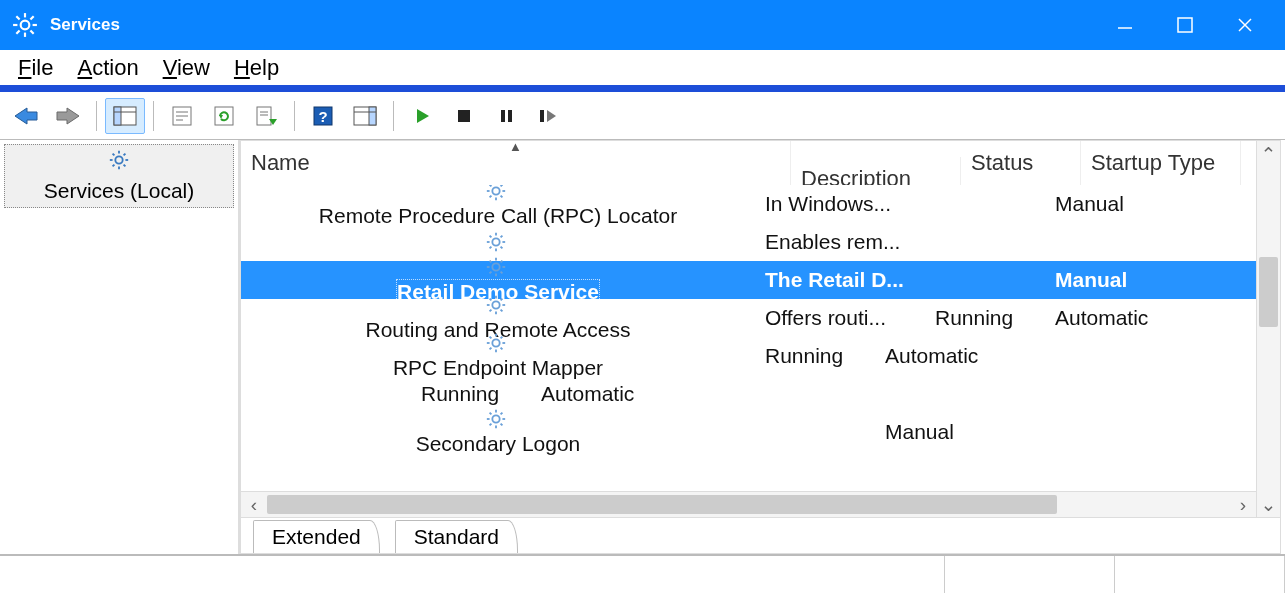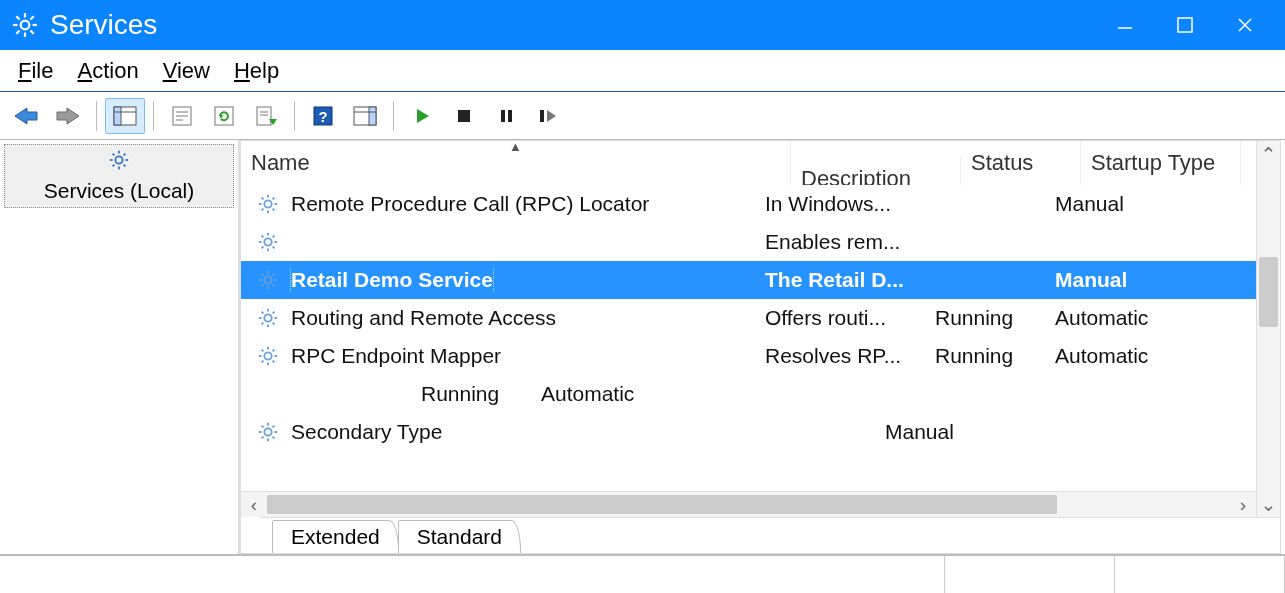--- a/index.html
+++ b/index.html
@@ -16,34 +16,34 @@
   
   .titlebar {
     background: #0a84ff;
     color: #ffffff;
     height: 50px;
     display: flex;
     align-items: center;
     padding: 0 10px 0 12px;
   }
   .titlebar .app-icon { width: 26px; height:26px; margin-right: 12px; }
-  .titlebar .title { flex:1; font-size: 28px; font-weight:400;}
+  .titlebar .title { flex:1; font-size: 17px; font-weight:700;}
   .titlebar .win-btns { display:flex; gap:0; }
   .titlebar .win-btn {
     width: 60px; height:50px; display:flex; align-items:center; justify-content:center;
     color:#fff; font-size:18px;
   }
   .titlebar .win-btn svg { stroke:#fff; }
   
   .menubar {
     height: 42px;
     display:flex;
     align-items:center;
     padding: 0 10px;
-    border-bottom: 1px solid #1d4ed8;
+    border-bottom: 7px solid #1d4ed8;
     background:#fff;
   }
   .menubar .menu-item {
     padding: 4px 16px 4px 8px;
     font-size: 22px;
     color:#000;
   }
   .menubar .menu-item .ul { text-decoration: underline; }
   
   .toolbar {
@@ -100,21 +100,21 @@
   .sort-indicator {
     position:absolute; left:50%; top:-2px; transform:translateX(-50%);
     font-size:13px; color:#555;
   }
   .rows { flex:1; overflow:hidden; }
   .row {
     display:flex; height:38px; align-items:center; font-size:21px; color:#111;
   }
   .row .svc-icon { width:26px; margin-left:6px; margin-right:6px; flex-shrink:0;}
   .row .cell { padding:0 10px; white-space:nowrap; overflow:hidden; text-overflow:ellipsis;}
-  .cell-name { width: 514px; display:flex; align-items:center; gap:2px;}
+  .cell-name { width: 514px; display:flex; align-items:center; gap:2px;flex-direction:column;}
   .cell-desc { width: 170px; }
   .cell-status { width:120px; }
   .cell-startup { width:160px; }
   .row.selected { background:#2693ff; color:#fff;font-weight:bold; }
   .row.selected .cell-name-text { outline:1px dotted rgba(255,255,255,0.7); }
   
   .vscroll {
     width:24px; background:#f4f4f4; display:flex; flex-direction:column;
     border-left:1px solid #ddd;
   }
@@ -123,22 +123,22 @@
   .vscroll .thumb { position:absolute; left:2px; right:2px; top:90px; height:70px; background:#ccc; border-radius:2px;}
   
   .hscroll {
     height:26px; display:flex; background:#f4f4f4; border-top:1px solid #ddd;
   }
   .hscroll .arrow { width:26px; display:flex; align-items:center; justify-content:center; color:#666;}
   .hscroll .track { flex:1; position:relative; }
   .hscroll .thumb { position:absolute; top:3px; bottom:3px; left:0; width:82%; background:#ccc; border-radius:2px;}
   
   .tabs {
-    height:36px; display:flex; align-items:flex-end; padding-left:12px; gap:0;
-    background:#fff; border-top:1px solid #ddd;margin-left:19px;
+    height:36px; display:flex; align-items:flex-end; padding-left:12px; gap:16px;
+    background:#fff; border-top:1px solid #ddd;
   }
   .tab {
     padding:4px 18px;
     font-size:21px;
     border:1px solid #bbb;
     border-bottom:none;
     border-top-left-radius:2px;
     border-top-right-radius:10px 30px;
     position:relative;
     background:#fafafa;
@@ -426,21 +426,20 @@
                       <line x1="19" y1="12" x2="22" y2="12"></line>
                       <line x1="5" y1="5" x2="7" y2="7"></line>
                       <line x1="17" y1="17" x2="19" y2="19"></line>
                       <line x1="5" y1="19" x2="7" y2="17"></line>
                       <line x1="17" y1="7" x2="19" y2="5"></line>
                     </g>
                   </svg>
                 </span>
                 <span class="cell-name-text">RPC Endpoint Mapper</span>
               </div>
-              <div class="cell cell-desc">Resolves RP...</div>
               <div class="cell cell-status">Running</div>
               <div class="cell cell-startup">Automatic</div>
             </div>
             <div class="row">
               <div class="cell cell-desc"></div>
               <div class="cell cell-status">Running</div>
               <div class="cell cell-startup">Automatic</div>
             </div>
             <div class="row">
               <div class="cell cell-name">
@@ -452,21 +451,21 @@
                       <line x1="12" y1="19" x2="12" y2="22"></line>
                       <line x1="2" y1="12" x2="5" y2="12"></line>
                       <line x1="19" y1="12" x2="22" y2="12"></line>
                       <line x1="5" y1="5" x2="7" y2="7"></line>
                       <line x1="17" y1="17" x2="19" y2="19"></line>
                       <line x1="5" y1="19" x2="7" y2="17"></line>
                       <line x1="17" y1="7" x2="19" y2="5"></line>
                     </g>
                   </svg>
                 </span>
-                <span class="cell-name-text">Secondary Type</span>
+                <span class="cell-name-text">Secondary Logon</span>
               </div>
               <div class="cell cell-status"></div>
               <div class="cell cell-startup">Manual</div>
             </div>
           </div>
         <div class="hscroll">
           <div class="arrow">‹</div>
           <div class="track">
               <div class="thumb"></div>
             </div>

